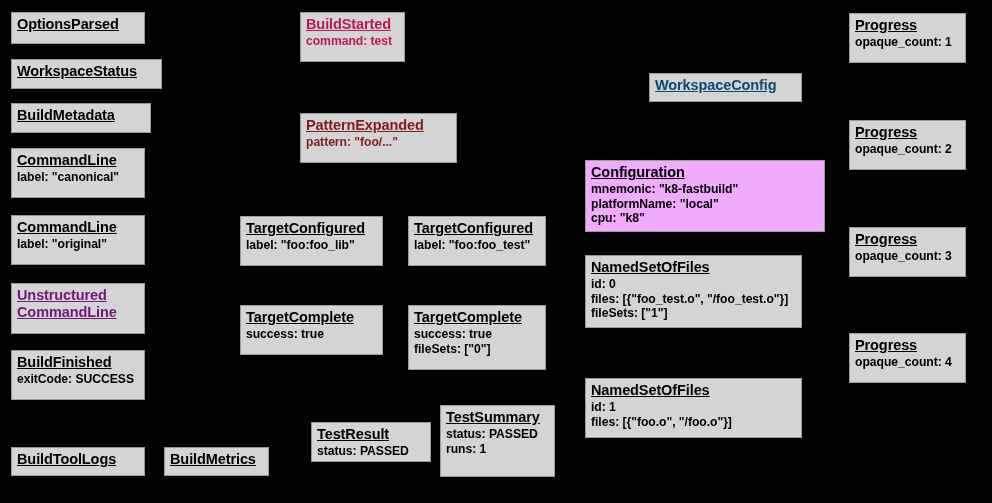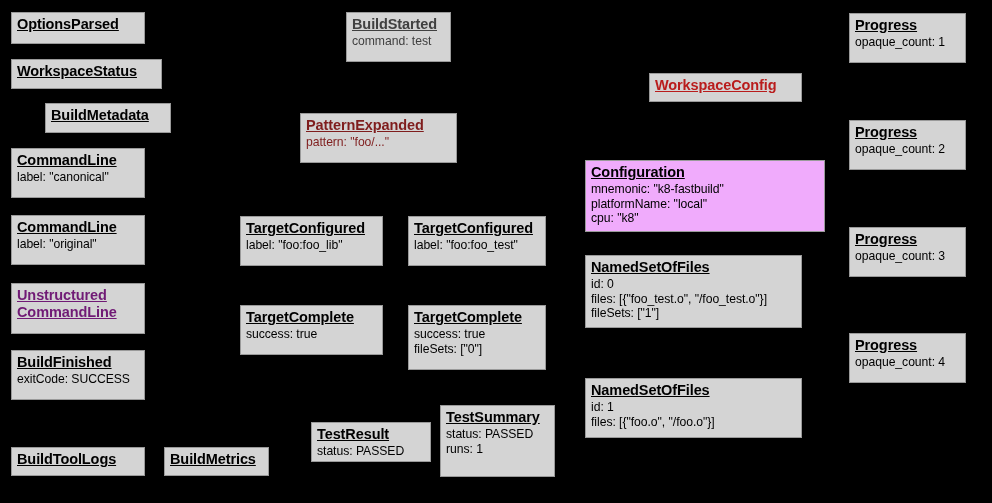--- a/index.html
+++ b/index.html
@@ -30,37 +30,37 @@
     font-size: 14.5px;
     font-weight: bold;
     text-decoration: underline;
     white-space: pre-line;
     letter-spacing: -0.1px;
     margin-bottom: 1px;
   }
   .node-fields {
     display: block;
     font-size: 12.2px;
-    font-weight: normal;
+    font-weight: bold;
     white-space: pre-line;
     letter-spacing: -0.05px;
   }
   .node-fields:empty { display: none; }
 </style>
 </head>
 <body>
 
 <div id="canvas" style="width: 992px; height: 503px; background: rgb(0, 0, 0);">
     <div class="node" style="left: 11px; top: 12px; width: 134px; height: 32px; background: rgb(212, 212, 212); border-color: rgb(154, 154, 154); color: rgb(0, 0, 0);">
       <span class="node-title">OptionsParsed</span>
     </div>
     <div class="node" style="left: 11px; top: 59px; width: 151px; height: 30px; background: rgb(212, 212, 212); border-color: rgb(154, 154, 154); color: rgb(0, 0, 0);">
       <span class="node-title">WorkspaceStatus</span>
     </div>
-    <div class="node" style="left: 11px; top: 103px; width: 126px; height: 30px; background: rgb(212, 212, 212); border-color: rgb(154, 154, 154); color: rgb(0, 0, 0); margin-left: 34px;">
+    <div class="node" style="left: 11px; top: 103px; width: 140px; height: 30px; background: rgb(212, 212, 212); border-color: rgb(154, 154, 154); color: rgb(0, 0, 0);">
       <span class="node-title">BuildMetadata</span>
     </div>
     <div class="node" style="left: 11px; top: 148px; width: 134px; height: 50px; background: rgb(212, 212, 212); border-color: rgb(154, 154, 154); color: rgb(0, 0, 0);">
       <span class="node-title">CommandLine</span>
       <span class="node-fields">label: "canonical"</span>
     </div>
     <div class="node" style="left: 11px; top: 215px; width: 134px; height: 50px; background: rgb(212, 212, 212); border-color: rgb(154, 154, 154); color: rgb(0, 0, 0);">
       <span class="node-title">CommandLine</span>
       <span class="node-fields">label: "original"</span>
     </div>
@@ -71,21 +71,21 @@
     <div class="node" style="left: 11px; top: 350px; width: 134px; height: 50px; background: rgb(212, 212, 212); border-color: rgb(154, 154, 154); color: rgb(0, 0, 0);">
       <span class="node-title">BuildFinished</span>
       <span class="node-fields">exitCode: SUCCESS</span>
     </div>
     <div class="node" style="left: 11px; top: 447px; width: 134px; height: 29px; background: rgb(212, 212, 212); border-color: rgb(154, 154, 154); color: rgb(0, 0, 0);">
       <span class="node-title">BuildToolLogs</span>
     </div>
     <div class="node" style="left: 164px; top: 447px; width: 105px; height: 29px; background: rgb(212, 212, 212); border-color: rgb(154, 154, 154); color: #000000;">
       <span class="node-title">BuildMetrics</span>
     </div>
-    <div class="node" style="left: 300px; top: 12px; width: 105px; height: 50px; background: rgb(212, 212, 212); border-color: rgb(154, 154, 154); color: #404040; margin-left: 46px;">
+    <div class="node" style="left: 300px; top: 12px; width: 105px; height: 50px; background: rgb(212, 212, 212); border-color: rgb(154, 154, 154); color: #be185d;">
       <span class="node-title">BuildStarted</span>
       <span class="node-fields">command: test</span>
     </div>
     <div class="node" style="left: 300px; top: 113px; width: 157px; height: 50px; background: rgb(212, 212, 212); border-color: rgb(154, 154, 154); color: #7f1d1d;">
       <span class="node-title">PatternExpanded</span>
       <span class="node-fields">pattern: "foo/..."</span>
     </div>
     <div class="node" style="left: 240px; top: 216px; width: 143px; height: 50px; background: rgb(212, 212, 212); border-color: rgb(154, 154, 154); color: rgb(0, 0, 0);">
       <span class="node-title">TargetConfigured</span>
       <span class="node-fields">label: "foo:foo_lib"</span>
@@ -105,21 +105,21 @@
     </div>
     <div class="node" style="left: 311px; top: 422px; width: 120px; height: 40px; background: rgb(212, 212, 212); border-color: rgb(154, 154, 154); color: rgb(0, 0, 0);">
       <span class="node-title">TestResult</span>
       <span class="node-fields">status: PASSED</span>
     </div>
     <div class="node" style="left: 440px; top: 405px; width: 115px; height: 72px; background: rgb(212, 212, 212); border-color: rgb(154, 154, 154); color: rgb(0, 0, 0);">
       <span class="node-title">TestSummary</span>
       <span class="node-fields">status: PASSED
 runs: 1</span>
     </div>
-    <div class="node" style="left: 649px; top: 73px; width: 153px; height: 29px; background: rgb(212, 212, 212); border-color: rgb(154, 154, 154); color: #b91c1c;">
+    <div class="node" style="left: 649px; top: 73px; width: 153px; height: 29px; background: rgb(212, 212, 212); border-color: rgb(154, 154, 154); color: #0c4a6e;">
       <span class="node-title">WorkspaceConfig</span>
     </div>
     <div class="node" style="left: 585px; top: 160px; width: 240px; height: 72px; background: #f0abfc; border-color: rgb(154, 154, 154); color: rgb(0, 0, 0);">
       <span class="node-title">Configuration</span>
       <span class="node-fields">mnemonic: "k8-fastbuild"
 platformName: "local"
 cpu: "k8"</span>
     </div>
     <div class="node" style="left: 585px; top: 255px; width: 217px; height: 73px; background: rgb(212, 212, 212); border-color: rgb(154, 154, 154); color: rgb(0, 0, 0);">
       <span class="node-title">NamedSetOfFiles</span>

